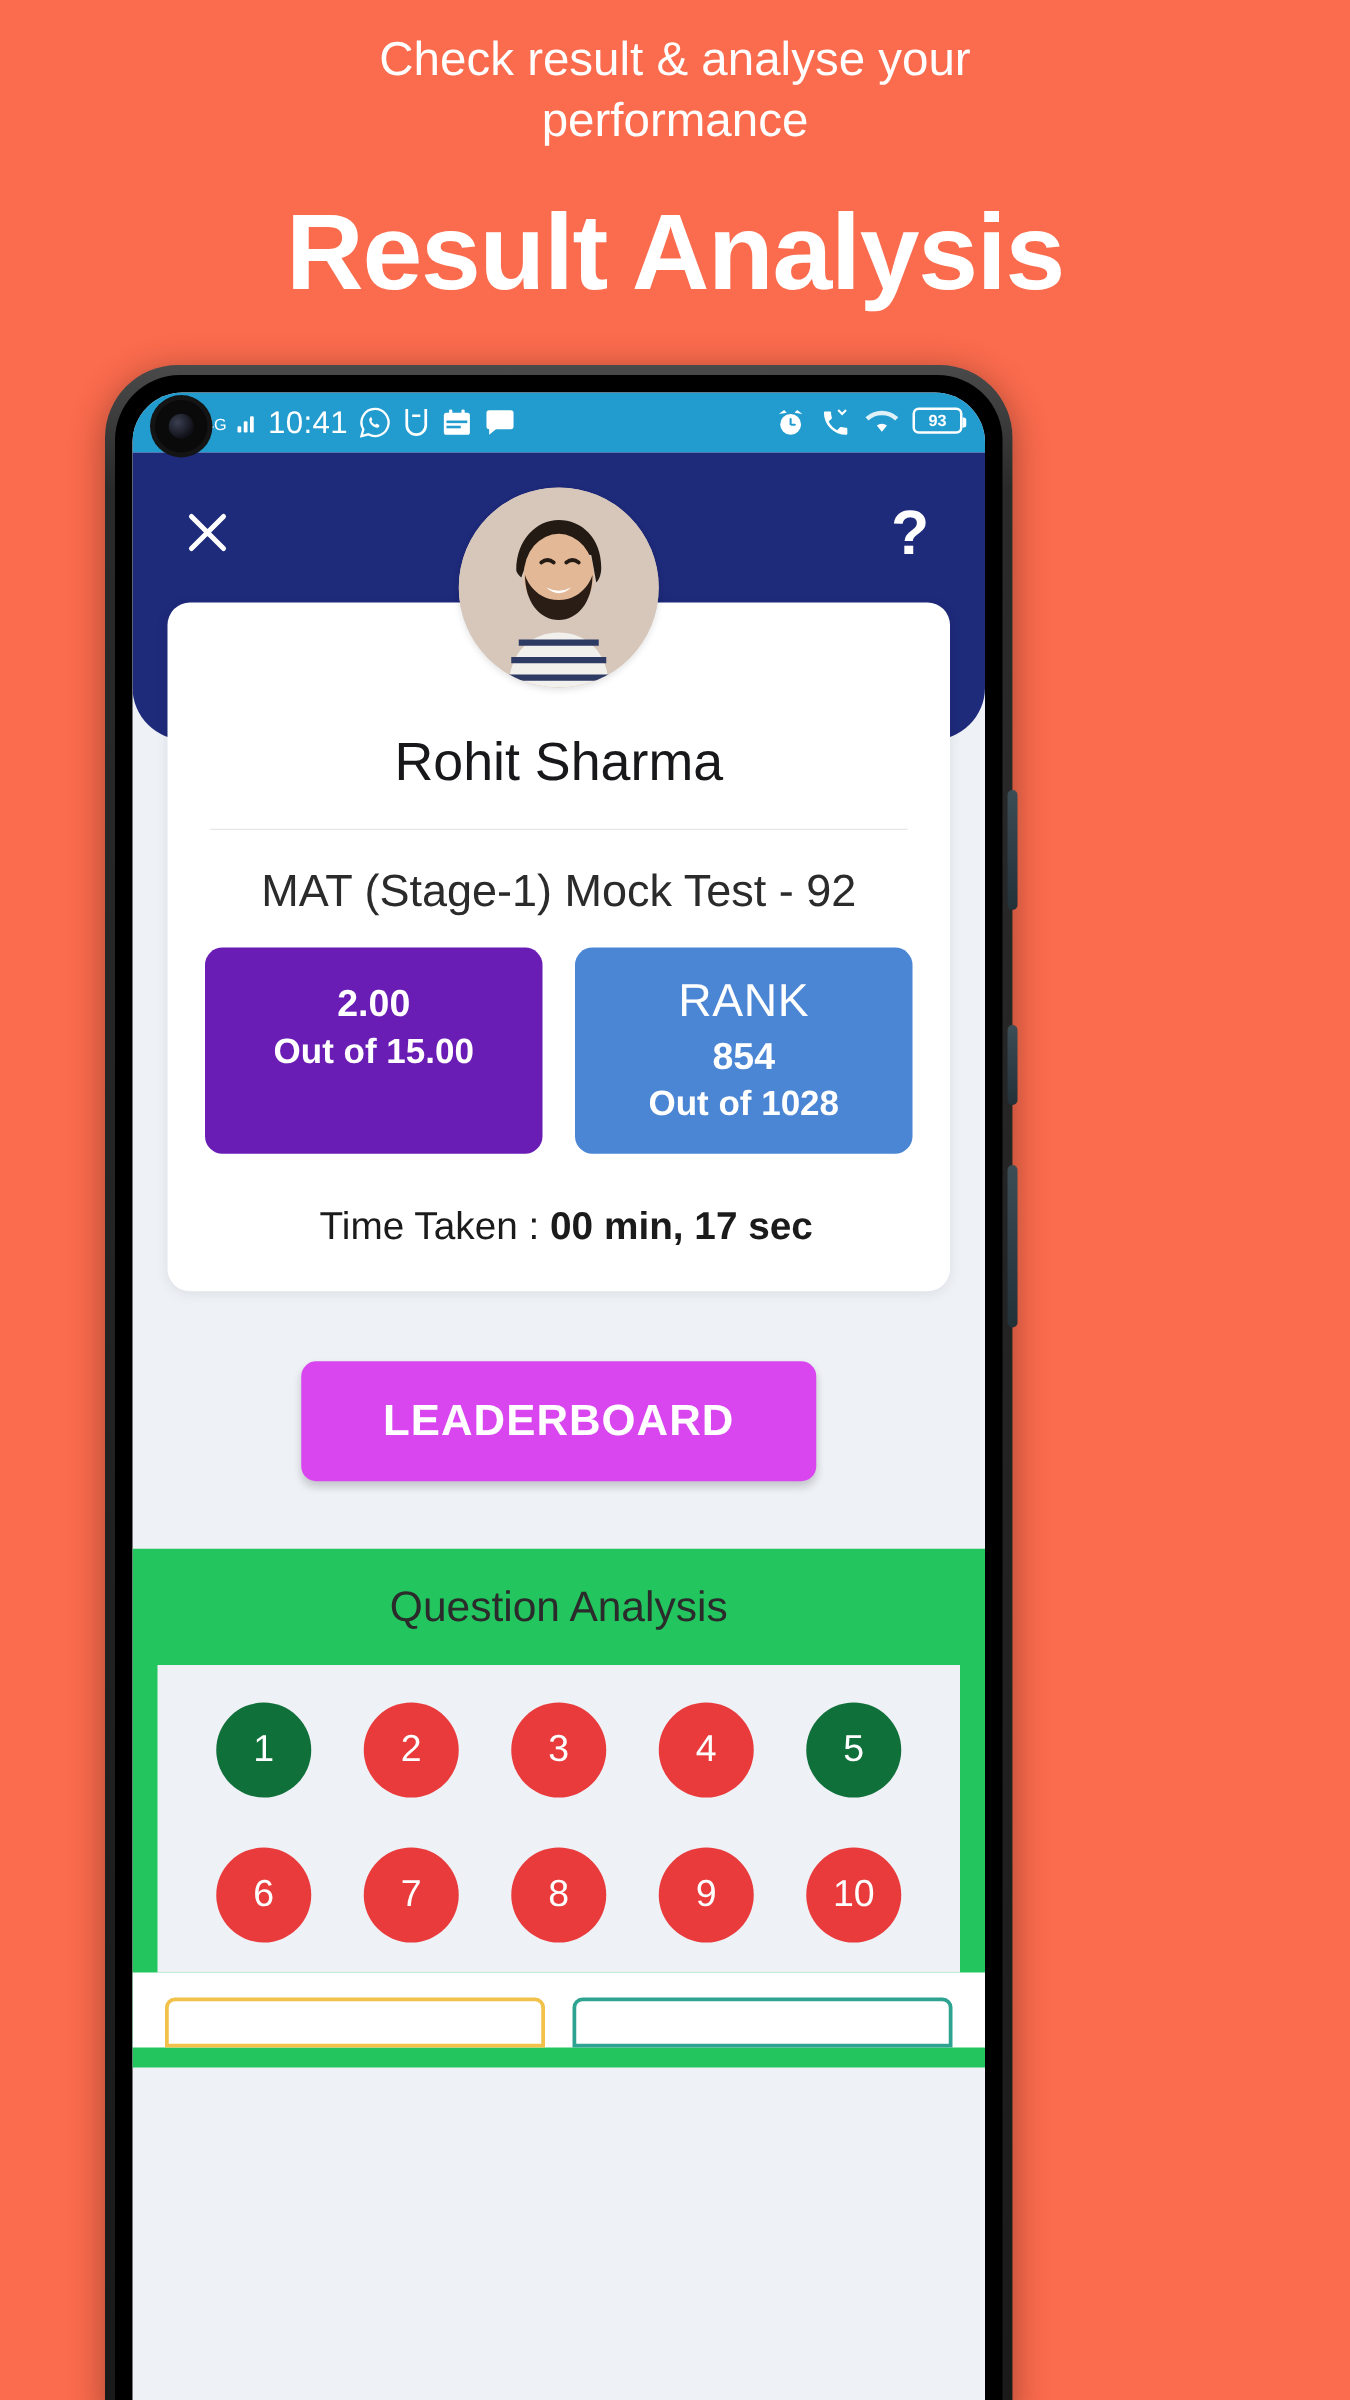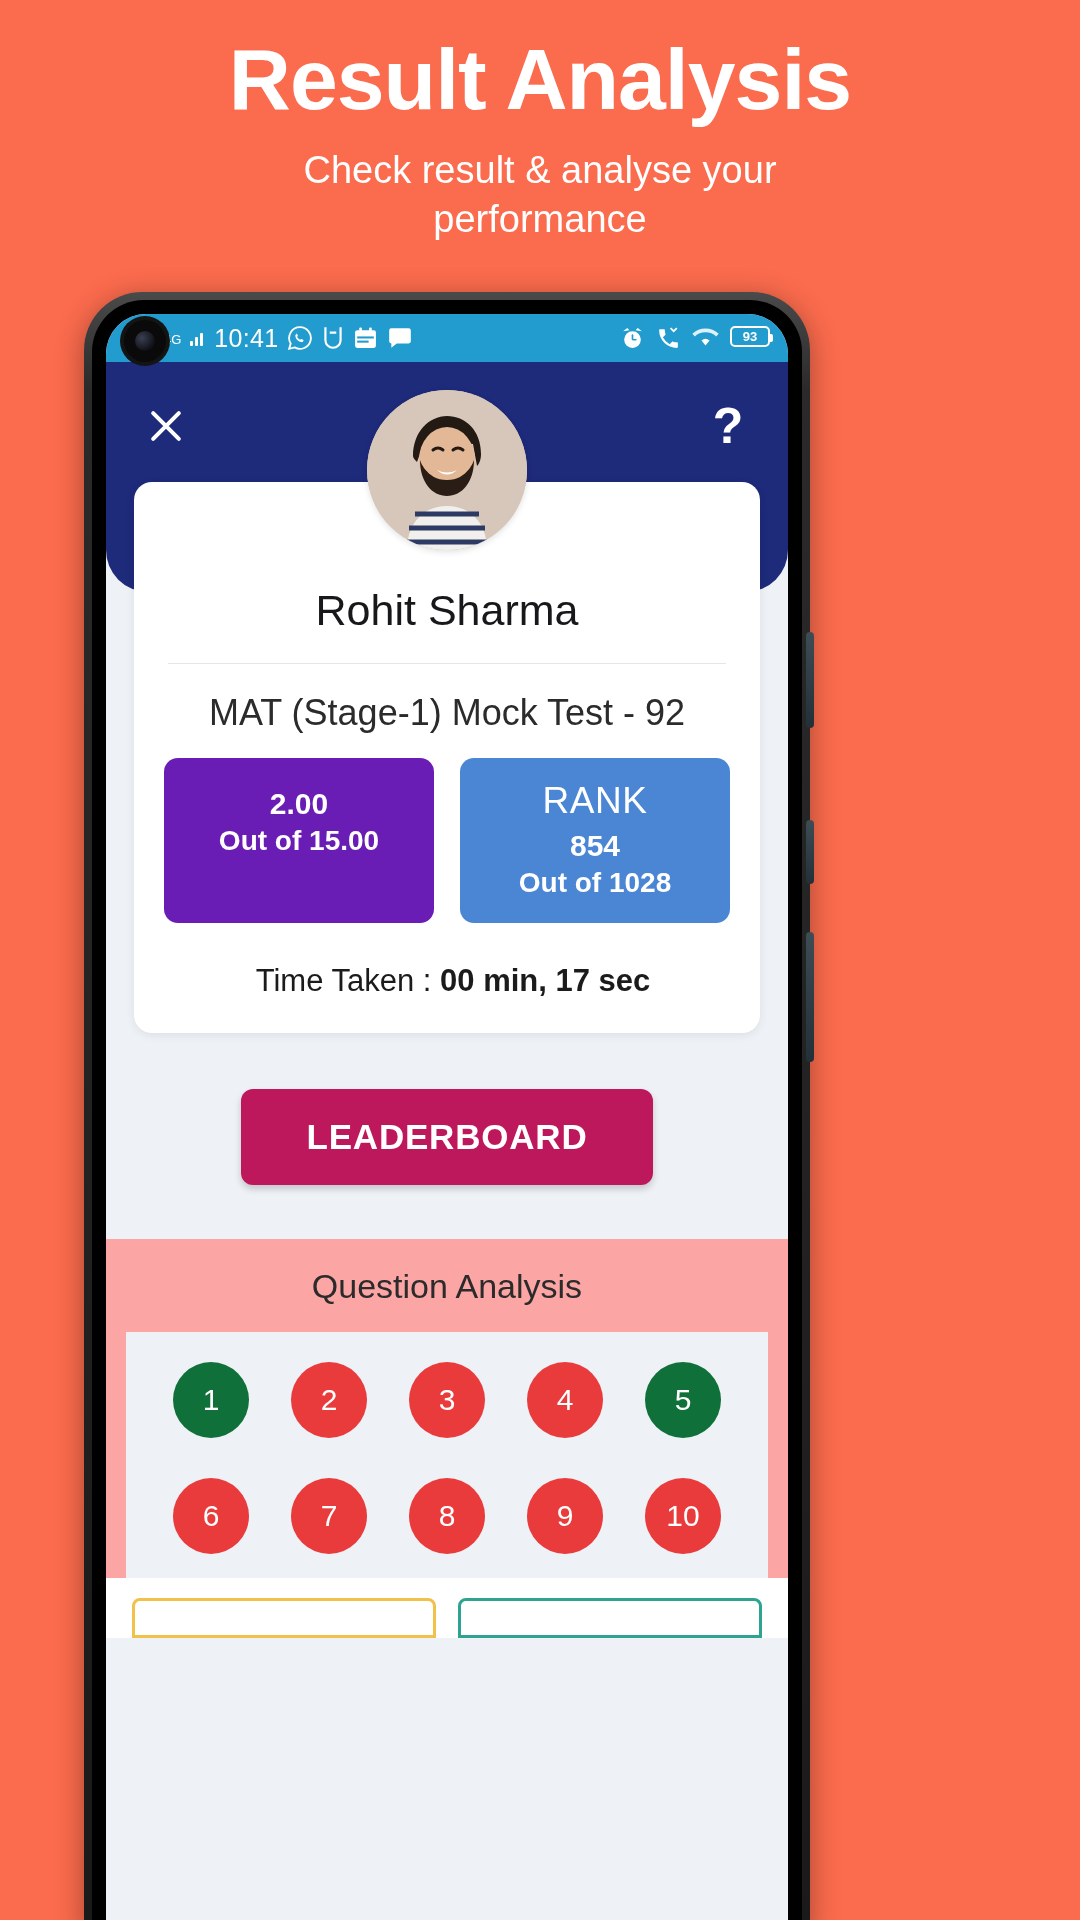--- a/index.html
+++ b/index.html
@@ -117,47 +117,47 @@
   .metric-label { font-size:37px; font-weight:400; letter-spacing:.5px; }
   .metric-value { font-size:30px; font-weight:bold; padding:7px 0 4px 0; }
   .metric-sub   { font-size:28px; font-weight:700; }
 
   #time-taken { font-size:31px; color:#1b1b1b; padding:40px 0 8px 12px; }
   #time-taken b { font-weight:bold; }
 
   
   #leaderboard-zone { padding:56px 0 54px 0; text-align:center; }
   #btn-leaderboard {
-    display:inline-block; background:#be185d; color:#fff;
+    display:inline-block; background:#d946ef; color:#fff;
     font-size:35px; font-weight:bold; letter-spacing:.8px;
     padding:28px 0; width:412px; border-radius:12px;
     box-shadow:0 4px 7px rgba(0,0,0,.18); cursor:pointer;
   }
 
   
-  #qa-section { background:#fca5a5; padding:28px 0 0 0; }
+  #qa-section { background:#22c55e; padding:28px 0 16px 0; }
   #qa-title { text-align:center; font-size:34px; color:#2b2b2b; padding-bottom:26px; }
   #qa-grid-wrap { background:#eef1f6; margin:0 20px; padding:30px 26px 24px 26px; }
   #qa-grid { display:grid; grid-template-columns:repeat(5,1fr); row-gap:40px;
              justify-items:center; }
   .q-circle {
     width:76px; height:76px; border-radius:50%;
     display:flex; align-items:center; justify-content:center;
     color:#fff; font-size:30px; cursor:pointer;
   }
   
   #qa-legend { display:flex; gap:22px; padding:20px 26px 0 26px; background:#fff; }
   .legend-chip { flex:1; height:40px; border-radius:8px 8px 0 0; }
 </style>
 </head>
 <body>
 
 <div id="promo">
+  <div id="promo-sub">Check result &amp; analyse your performance</div>
   <div id="promo-title">Result Analysis</div>
-  <div id="promo-sub">Check result &amp; analyse your performance</div>
 </div>
 
 <div id="phone">
   <div class="side-btn" id="side-btn-1"></div>
   <div class="side-btn" id="side-btn-2"></div>
   <div class="side-btn" id="side-btn-3"></div>
 
   <div id="phone-inner">
     <div id="screen">
 

